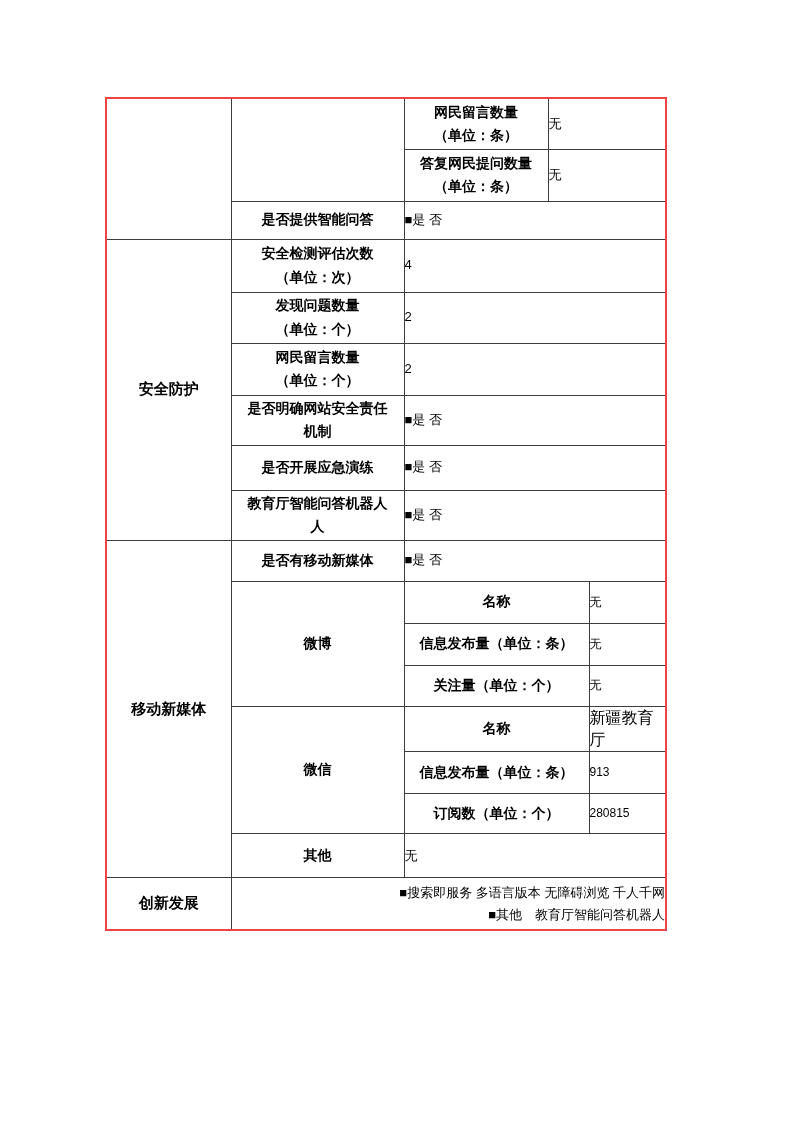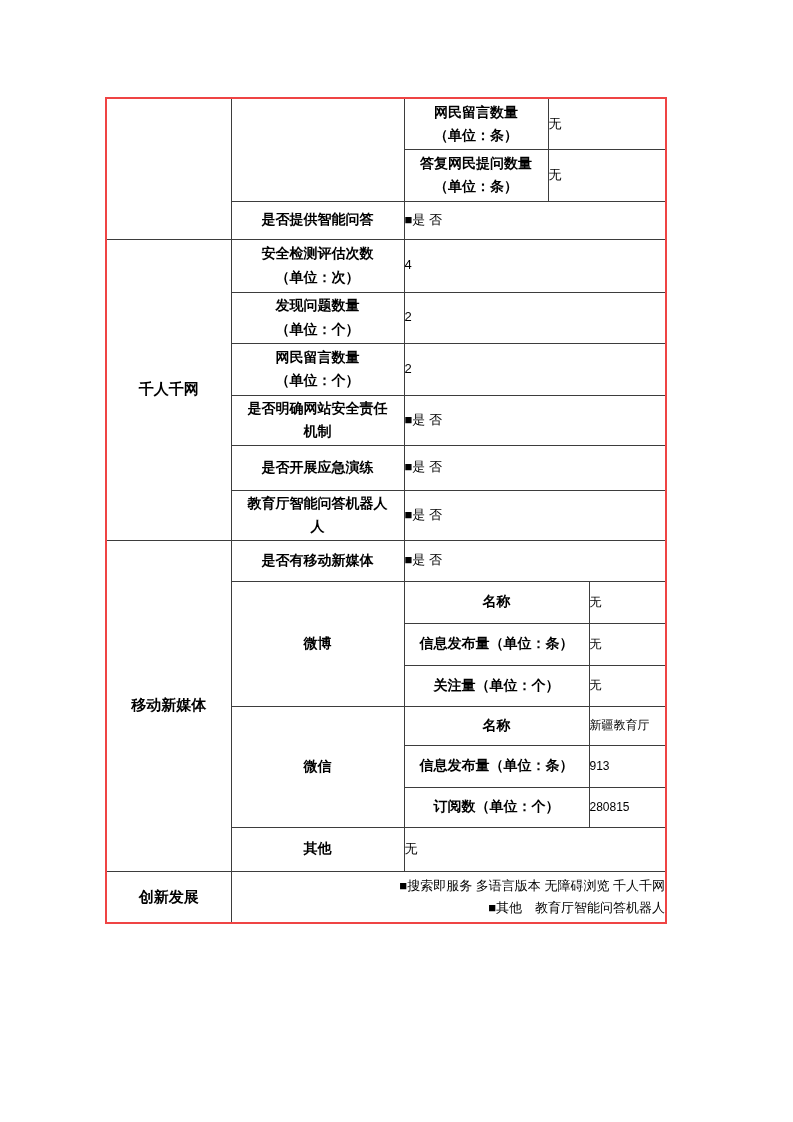--- a/index.html
+++ b/index.html
@@ -47,21 +47,21 @@
     line-height: 1.65;
     white-space: pre-line;
   }
   td.val {
     font-size: 13px;
     text-align: left;
     padding: 2px 4px 2px 7px;
     line-height: 1.4;
   }
   td.val-sm { font-size: 12px; }
-  td.val-xs { font-size: 12px; }
+  td.val-xs { font-size: 16px; }
   td.multi {
     font-size: 13px;
     text-align: right;
     padding: 2px 4px 2px 6px;
   }
   td.multi .line {
     line-height: 22px;
     white-space: pre;
   }
 </style>
@@ -90,21 +90,21 @@
       <td class="lbl">答复网民提问数量
 （单位：条）</td>
       <td class="val" colspan="2">无</td>
     </tr>
     <tr style="height:38px">
       <td class="lbl">是否提供智能问答</td>
       <td class="val" colspan="3">■是 否</td>
     </tr>
 
     <tr style="height:53px">
-      <td class="cat" rowspan="6">千人千网</td>
+      <td class="cat" rowspan="6">安全防护</td>
       <td class="lbl">安全检测评估次数
 （单位：次）</td>
       <td class="val" colspan="3">4</td>
     </tr>
     <tr style="height:51px">
       <td class="lbl">发现问题数量
 （单位：个）</td>
       <td class="val" colspan="3">2</td>
     </tr>
     <tr style="height:52px">

